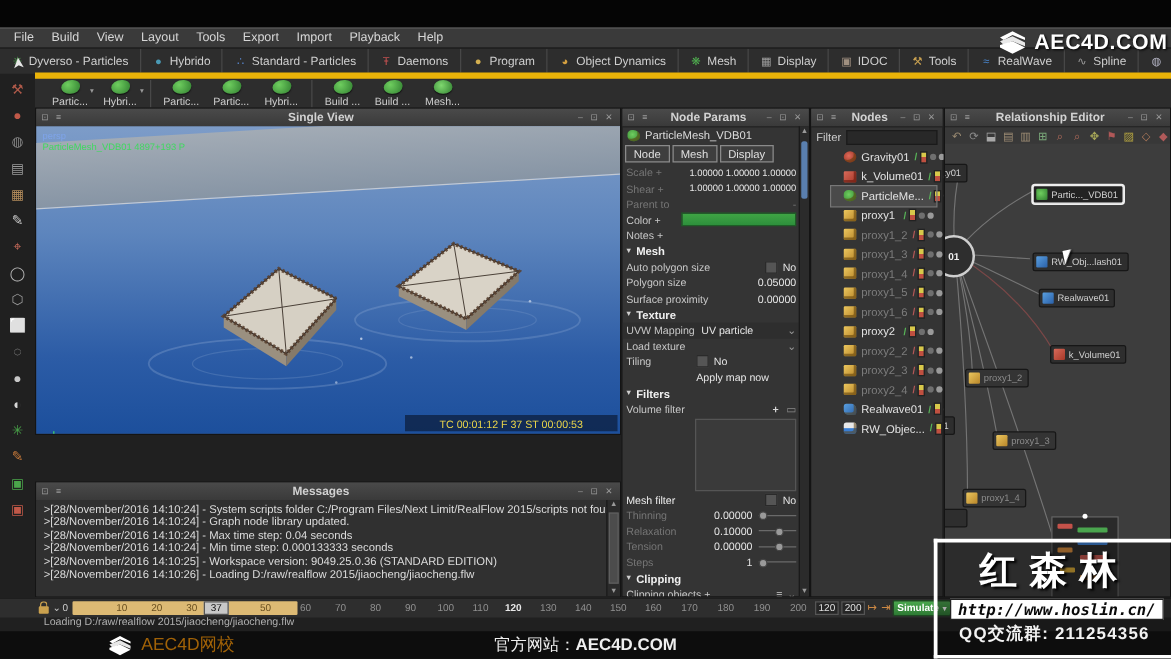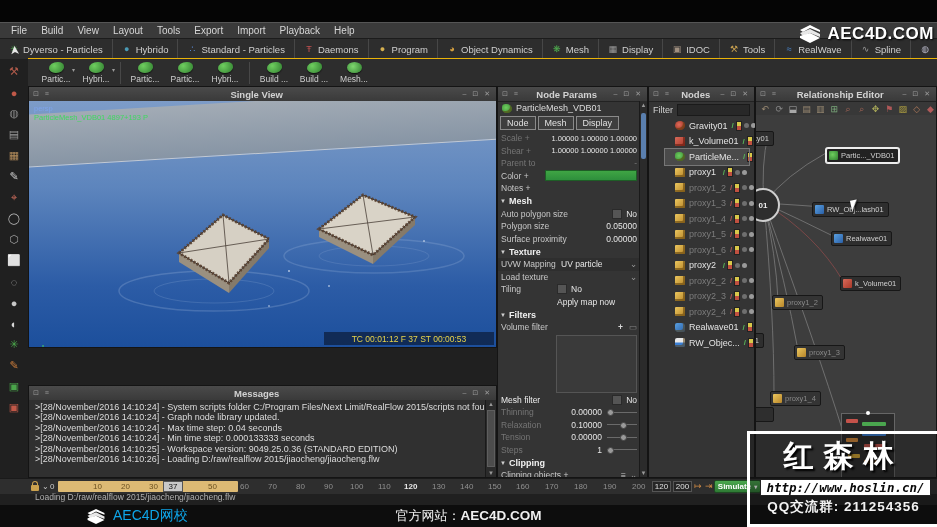--- a/index.html
+++ b/index.html
@@ -16,21 +16,21 @@
   .stab{display:flex;align-items:center;gap:4px;padding:0 9px;border-right:1px solid #474747;
         font-size:9.5px;color:#cfcfcf;white-space:nowrap;}
   .stab .ic{font-size:9px;width:10px;text-align:center;}
   .stab:nth-child(1) .ic{color:#4fae4f;} .stab:nth-child(2) .ic{color:#4a9ab5;}
   .stab:nth-child(3) .ic{color:#5a8ad5;} .stab:nth-child(4) .ic{color:#c05050;}
   .stab:nth-child(5) .ic{color:#d5b050;} .stab:nth-child(6) .ic{color:#d5a040;}
   .stab:nth-child(7) .ic{color:#4fae4f;} .stab:nth-child(8) .ic{color:#9a9a9a;}
   .stab:nth-child(9) .ic{color:#a09080;} .stab:nth-child(10) .ic{color:#c8a050;}
   .stab:nth-child(11) .ic{color:#4a8ad5;} .stab:nth-child(12) .ic{color:#9a9a9a;}
   .stab:nth-child(13) .ic{color:#b8b8c8;} .stab:nth-child(14) .ic{color:#4a8ad5;}
-  .toolshelf{left:28px;top:58px;width:909px;height:28px;background:#2d2d2d;border-top:1px solid #eab308;
+  .toolshelf{left:28px;top:58px;width:909px;height:28px;background:#2d2d2d;border-top:5px solid #eab308;
              display:flex;align-items:center;padding-left:8px;box-sizing:border-box;}
   .tbtn{width:40px;text-align:center;color:#cfcfcf;font-size:8.5px;position:relative;}
   .blob{display:block;margin:0 auto 1px;width:15px;height:11px;border-radius:60% 40% 55% 45%;
         background:radial-gradient(circle at 35% 35%,#6fce5f,#2f7d2f);box-shadow:0 1px 1px #111;}
   .tbtn .dd{position:absolute;right:1px;top:4px;font-size:6px;color:#999;}
   .tsep{width:1px;height:22px;background:#484848;margin:0 4px;}
   
   .toplogo{right:3px;top:24px;display:flex;align-items:center;gap:4px;z-index:50;
            color:#fff;font-weight:bold;font-size:17px;letter-spacing:.5px;text-shadow:1px 1px 2px #000;}
   
@@ -140,21 +140,21 @@
   .simbtn{position:absolute;left:714px;top:1px;width:47px;height:13px;border-radius:2px;color:#fff;font-weight:bold;
           background:linear-gradient(#4aa84e,#2e7a34);border:1px solid #1e4a22;box-sizing:border-box;
           display:flex;align-items:center;justify-content:center;gap:3px;}
   .lockico{position:absolute;left:31px;top:6px;width:8px;height:6px;background:#caa14e;border-radius:1px;}
   .lockico::before{content:"";position:absolute;left:1px;top:-4px;width:4px;height:4px;border:1px solid #caa14e;
                    border-bottom:none;border-radius:3px 3px 0 0;}
   .tlico{position:absolute;top:2px;font-size:9px;}
   
   .statusline{left:35px;top:492px;font-size:8.5px;color:#b0b0b0;}
   .footer{left:0;top:505px;width:937px;height:22px;background:#0d0d0d;display:flex;align-items:center;}
-  .f-left{display:flex;align-items:center;gap:6px;margin-left:85px;color:#0ea5e9;font-size:14px;}
+  .f-left{display:flex;align-items:center;gap:6px;margin-left:85px;color:#a16207;font-size:14px;}
   .f-center{position:absolute;left:0;right:0;text-align:center;color:#efefef;font-size:13px;}
   .f-center b{font-size:13.5px;}
   
   .wm{position:absolute;left:747px;top:431px;width:190px;height:96px;border:3px solid #fff;border-right:none;
       box-sizing:border-box;z-index:60;background:rgba(15,15,15,.35);}
   .wm-title{margin-top:2px;text-align:center;color:#fff;font-size:30px;font-weight:bold;letter-spacing:10px;
             text-shadow:2px 2px 2px #000;font-family:"DejaVu Sans",sans-serif;}
   .wm-url{margin:2px 6px 0 10px;background:#fff;border:1px solid #222;color:#0a0a0a;font-weight:bold;
           font-style:italic;font-size:12.5px;text-align:center;font-family:"DejaVu Sans Mono",monospace;}
   .wm-qq{margin-top:2px;text-align:center;color:#f2f2f2;font-size:13.5px;font-weight:bold;letter-spacing:1px;}
@@ -677,21 +677,21 @@
       <div class="hub" style="left:-10px;top:73px;">
           <span>01</span>
         </div>
       <div class="gnode" style="left:-6px;top:16px;">
           <span>ity01</span>
         </div>
       <div class="gnode selg" style="left:70px;top:33px;">
           <span class="gic green"></span>
           <span>Partic..._VDB01</span>
         </div>
-      <div class="gnode" style="left:56px;top:87px;text-align:center;">
+      <div class="gnode" style="left:70px;top:87px;text-align:center;">
           <span class="gic blue"></span>
           <span>RW_Obj...lash01</span>
         </div>
       <div class="gnode" style="left:75px;top:116px;">
           <span class="gic blue"></span>
           <span>Realwave01</span>
         </div>
       <div class="gnode" style="left:84px;top:161px;">
           <span class="gic red"></span>
           <span>k_Volume01</span>

